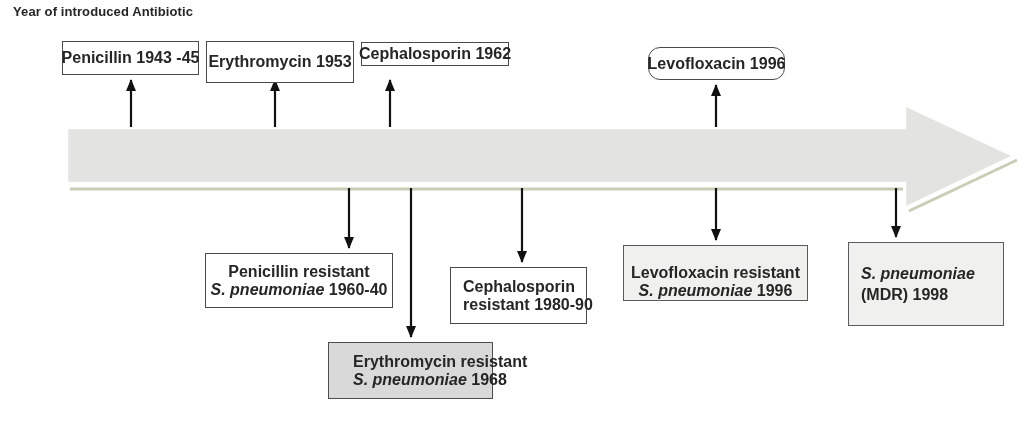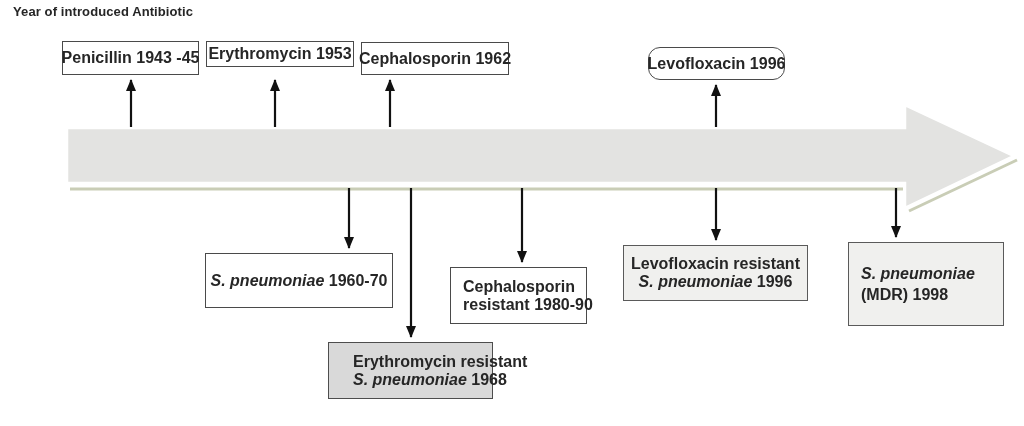--- a/index.html
+++ b/index.html
@@ -48,42 +48,43 @@
     <line x1="349" y1="188" x2="349" y2="248" stroke="#111111" stroke-width="2.2" marker-end="url(#ah)"></line>
     <line x1="411" y1="188" x2="411" y2="337" stroke="#111111" stroke-width="2.2" marker-end="url(#ah)"></line>
     <line x1="522" y1="188" x2="522" y2="262" stroke="#111111" stroke-width="2.2" marker-end="url(#ah)"></line>
     <line x1="716" y1="188" x2="716" y2="240" stroke="#111111" stroke-width="2.2" marker-end="url(#ah)"></line>
     <line x1="896" y1="188" x2="896" y2="237" stroke="#111111" stroke-width="2.2" marker-end="url(#ah)"></line>
   </svg>
 
   <div class="tbox center" style="left:62px;top:41px;width:137px;height:34px;">
       <div class="bline"><span>Penicillin 1943 -45</span></div>
     </div>
-  <div class="tbox center" style="left:206px;top:41px;width:148px;height:26px;text-align:right;">
+  <div class="tbox center" style="left:206px;top:41px;width:148px;height:42px;text-align:right;">
       <div class="bline"><span>Erythromycin 1953</span></div>
     </div>
-  <div class="tbox center" style="left:361px;top:42px;width:148px;height:33px;">
+  <div class="tbox center" style="left:361px;top:42px;width:148px;height:24px;">
       <div class="bline"><span>Cephalosporin 1962</span></div>
     </div>
   <div class="tbox center" style="left:648px;top:47px;width:137px;height:33px;border-radius:12px;">
       <div class="bline"><span>Levofloxacin 1996</span></div>
     </div>
 
   <div class="tbox center" style="left:205px;top:253px;width:188px;height:55px;">
-      <div class="bline"><span class="it">S. pneumoniae</span><span> 1960-70</span></div>
+      <div class="bline"><span>Penicillin resistant</span></div>
+      <div class="bline"><span class="it">S. pneumoniae</span><span> 1960-40</span></div>
     </div>
   <div class="tbox left" style="left:450px;top:267px;width:137px;height:57px;">
       <div class="bline"><span>Cephalosporin</span></div>
       <div class="bline"><span>resistant 1980-90</span></div>
     </div>
   <div class="tbox left fill-gray" style="left:328px;top:342px;width:165px;height:57px;padding-left:24px;">
       <div class="bline"><span>Erythromycin resistant</span></div>
       <div class="bline"><span class="it">S. pneumoniae</span><span> 1968</span></div>
     </div>
-  <div class="tbox center fill-light" style="left:623px;top:245px;width:185px;height:56px;">
+  <div class="tbox center fill-light" style="left:623px;top:245px;width:185px;height:56px;justify-content:flex-end;">
       <div class="bline"><span>Levofloxacin resistant</span></div>
       <div class="bline"><span class="it">S. pneumoniae</span><span> 1996</span></div>
     </div>
   <div class="tbox left fill-light" style="left:848px;top:242px;width:156px;height:84px;line-height:21px;">
       <div class="bline"><span class="it">S. pneumoniae</span></div>
       <div class="bline"><span>(MDR) 1998</span></div>
     </div>
 
 </div>
 

